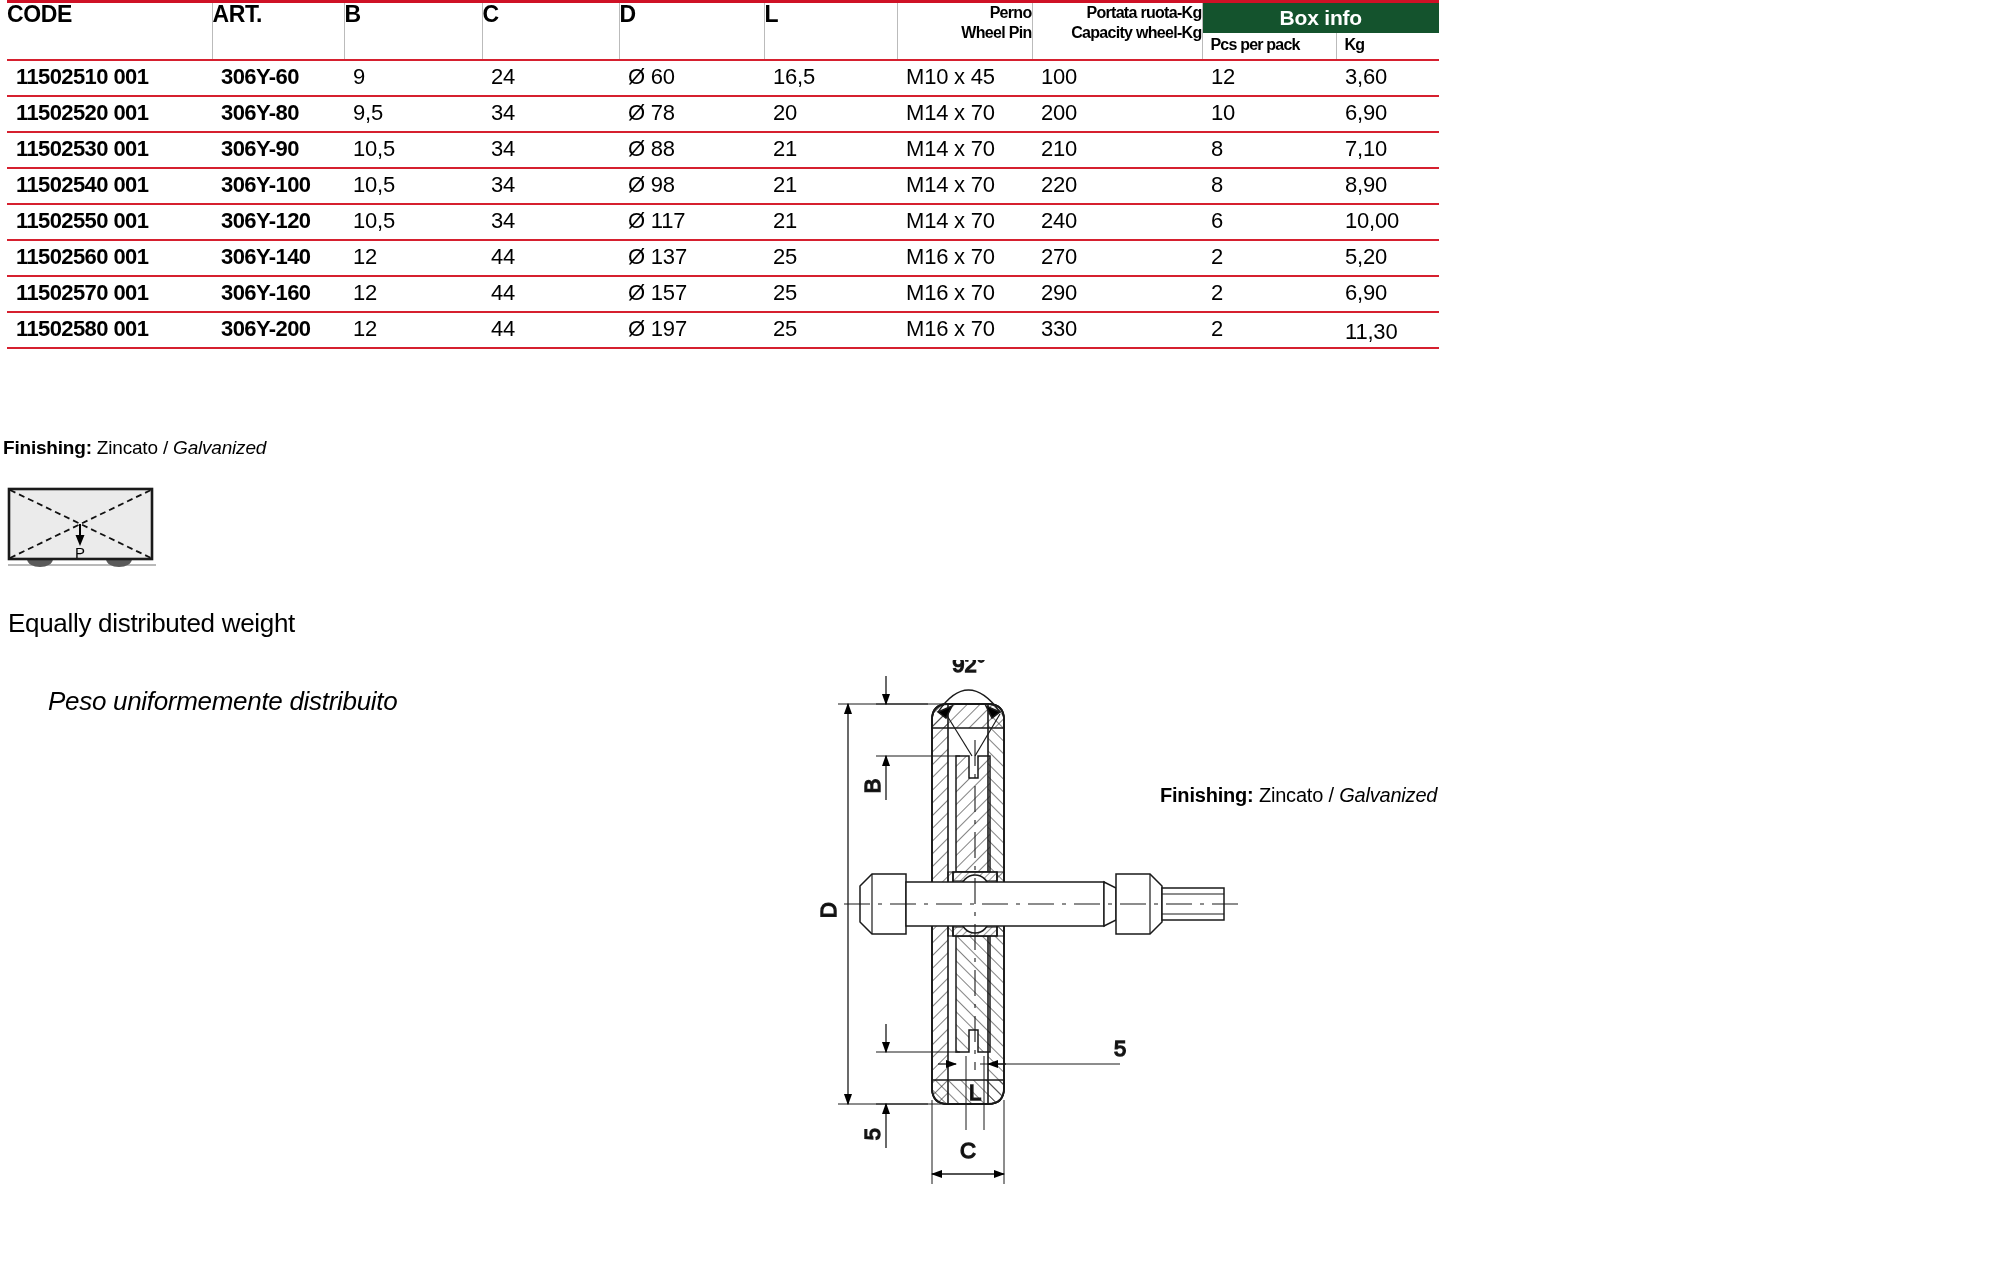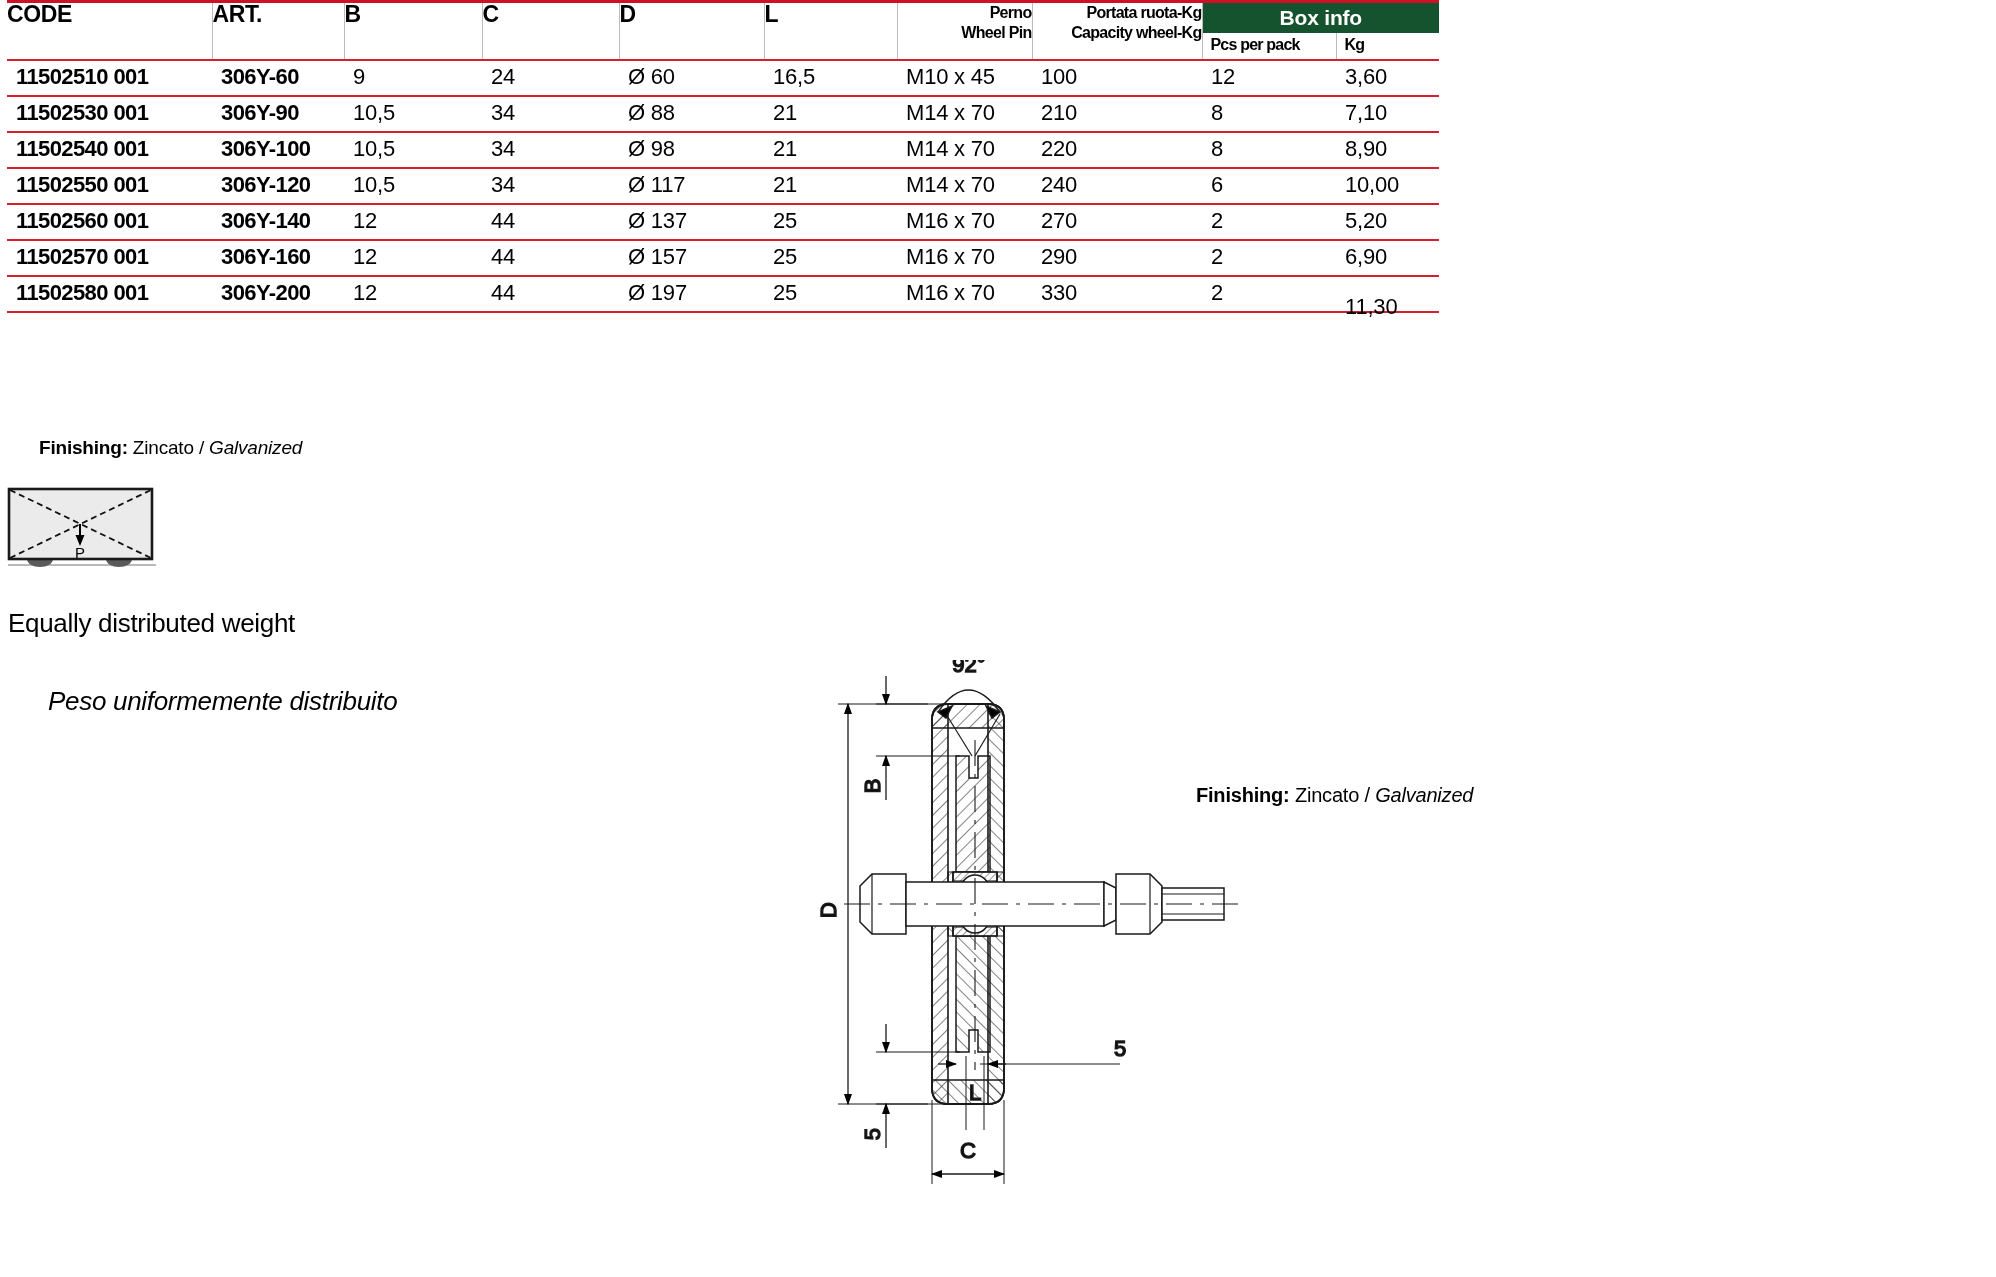--- a/index.html
+++ b/index.html
@@ -91,21 +91,20 @@
     letter-spacing:-0.6px;
   }
   tr.datarow:last-child td { border-bottom:2px solid #d6202f; }
 
   
   .finishing-line {
     position:absolute;
     font-size:19px;
     white-space:nowrap;
     letter-spacing:-0.2px;
-    margin-left:36px;
   }
   .finishing-line b { font-weight:bold; }
   .finishing-line i { font-style:italic; }
 
   #finishing-left { left:3px; top:437px; }
   #finishing-draw { left:1160px; top:784px; font-size:20px; }
 
   
   #weight-diagram {
     position:absolute;
@@ -191,20 +190,36 @@
           <td class="">M10 x 45</td>
           <td class="">100</td>
           <td style="padding: 0px;">
             <div style="display: flex; height: 34px;">
               <div style="width: 134px; font-size: 22px; padding: 3px 0px 0px 9px; letter-spacing: -0.2px;">12</div>
               <div style="flex: 1 1 0%; font-size: 22px; padding: 3px 0px 0px 9px; letter-spacing: -0.2px;">3,60</div>
             </div>
           </td>
         </tr>
         <tr class="datarow">
+          <td class="code">11502520 001</td>
+          <td class="art">306Y-80</td>
+          <td class="">9,5</td>
+          <td class="">34</td>
+          <td class="">Ø 78</td>
+          <td class="">20</td>
+          <td class="">M14 x 70</td>
+          <td class="">200</td>
+          <td style="padding: 0px;">
+            <div style="display: flex; height: 34px;">
+              <div style="width: 134px; font-size: 22px; padding: 3px 0px 0px 9px; letter-spacing: -0.2px;">10</div>
+              <div style="flex: 1 1 0%; font-size: 22px; padding: 3px 0px 0px 9px; letter-spacing: -0.2px;">6,90</div>
+            </div>
+          </td>
+        </tr>
+        <tr class="datarow">
           <td class="code">11502530 001</td>
           <td class="art">306Y-90</td>
           <td class="">10,5</td>
           <td class="">34</td>
           <td class="">Ø 88</td>
           <td class="">21</td>
           <td class="">M14 x 70</td>
           <td class="">210</td>
           <td style="padding: 0px;">
             <div style="display: flex; height: 34px;">
@@ -282,21 +297,21 @@
           <td class="art">306Y-200</td>
           <td class="">12</td>
           <td class="">44</td>
           <td class="">Ø 197</td>
           <td class="">25</td>
           <td class="">M16 x 70</td>
           <td class="">330</td>
           <td style="padding: 0px;">
             <div style="display: flex; height: 34px;">
               <div style="width: 134px; font-size: 22px; padding: 3px 0px 0px 9px; letter-spacing: -0.2px;">2</div>
-              <div style="flex: 1 1 0%; font-size: 22px; padding: 17px 0px 0px 9px; letter-spacing: -0.2px;">11,30</div>
+              <div style="flex: 1 1 0%; font-size: 22px; padding: 6px 0px 0px 9px; letter-spacing: -0.2px;">11,30</div>
             </div>
           </td>
         </tr>
       </tbody>
   </table>
 </div>
 
 <div class="finishing-line" id="finishing-left">
   <b>Finishing:</b>
   <span>Zincato</span>

